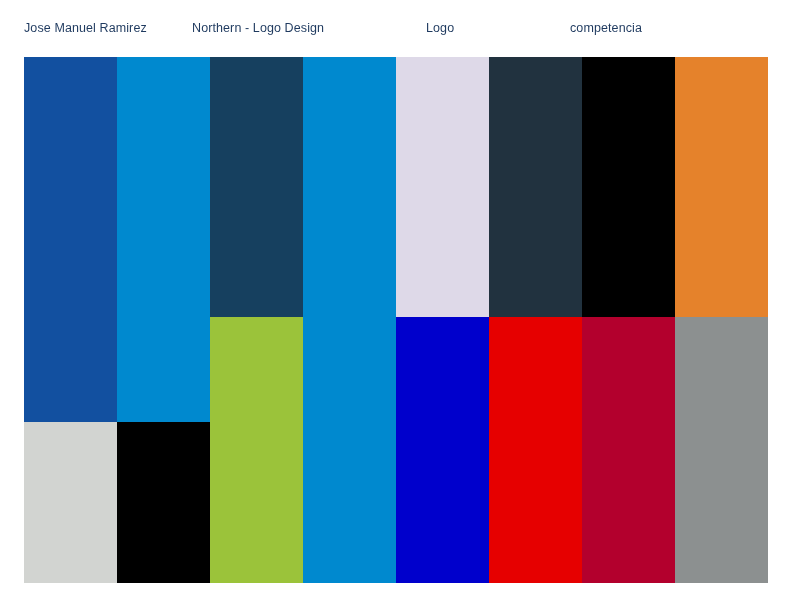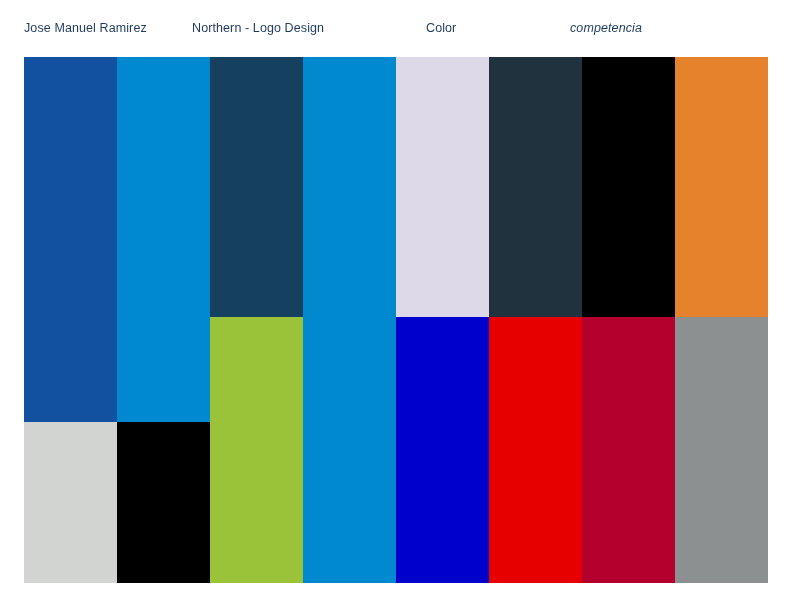--- a/index.html
+++ b/index.html
@@ -37,21 +37,21 @@
     font-size: 12.5px;
     line-height: 16px;
     color: #1f3a5f;
     letter-spacing: 0.1px;
     white-space: nowrap;
     font-family: "Liberation Sans", sans-serif;
   }
   .header-label.h0 { left: 24px; }
   .header-label.h1 { left: 192px; }
   .header-label.h2 { left: 426px; }
-  .header-label.h3 { left: 570px; font-style: italic; }
+  .header-label.h3 { left: 570px; }
 
   
   .palette {
     position: absolute;
     left: 24px;
     top: 57px;
     width: 744px;
     height: 526px;
     display: flex;
     flex-direction: row;
@@ -70,21 +70,21 @@
   }
 </style>
 </head>
 <body>
 
 <div id="page">
 
   <div class="header-row">
     <div class="header-label h0">Jose Manuel Ramirez</div>
     <div class="header-label h1">Northern  - Logo Design</div>
-    <div class="header-label h2">Color</div>
+    <div class="header-label h2">Logo</div>
     <div class="header-label h3">competencia</div>
   </div>
 
   <div class="palette" id="palette">
       <div class="palette-column">
         <div class="swatch" style="background: rgb(18, 80, 160); height: 69.4%;"></div>
         <div class="swatch" style="background: rgb(210, 212, 209); height: 30.6%;"></div>
       </div>
       <div class="palette-column">
         <div class="swatch" style="background: rgb(0, 137, 207); height: 69.4%;"></div>

